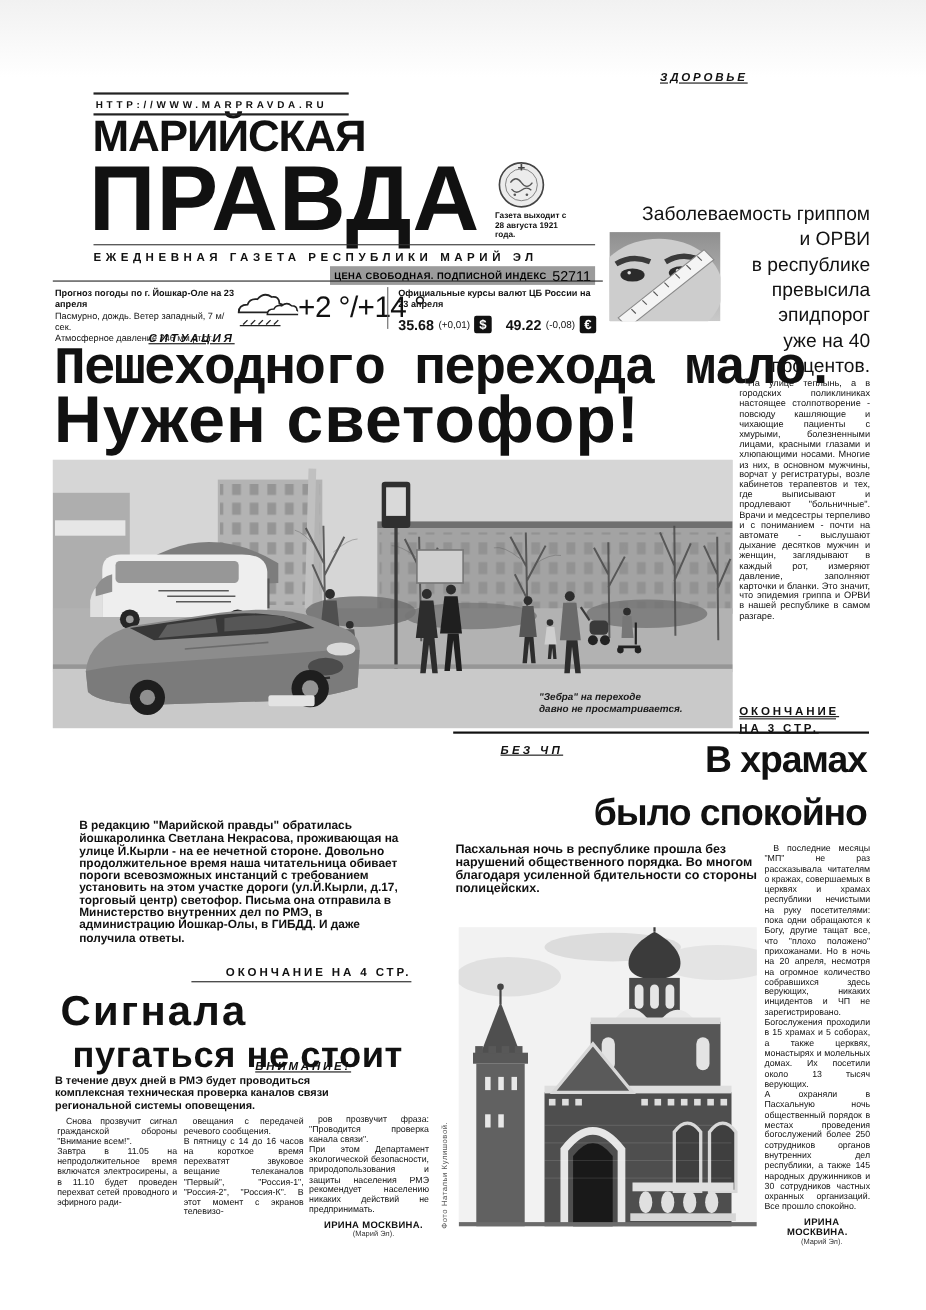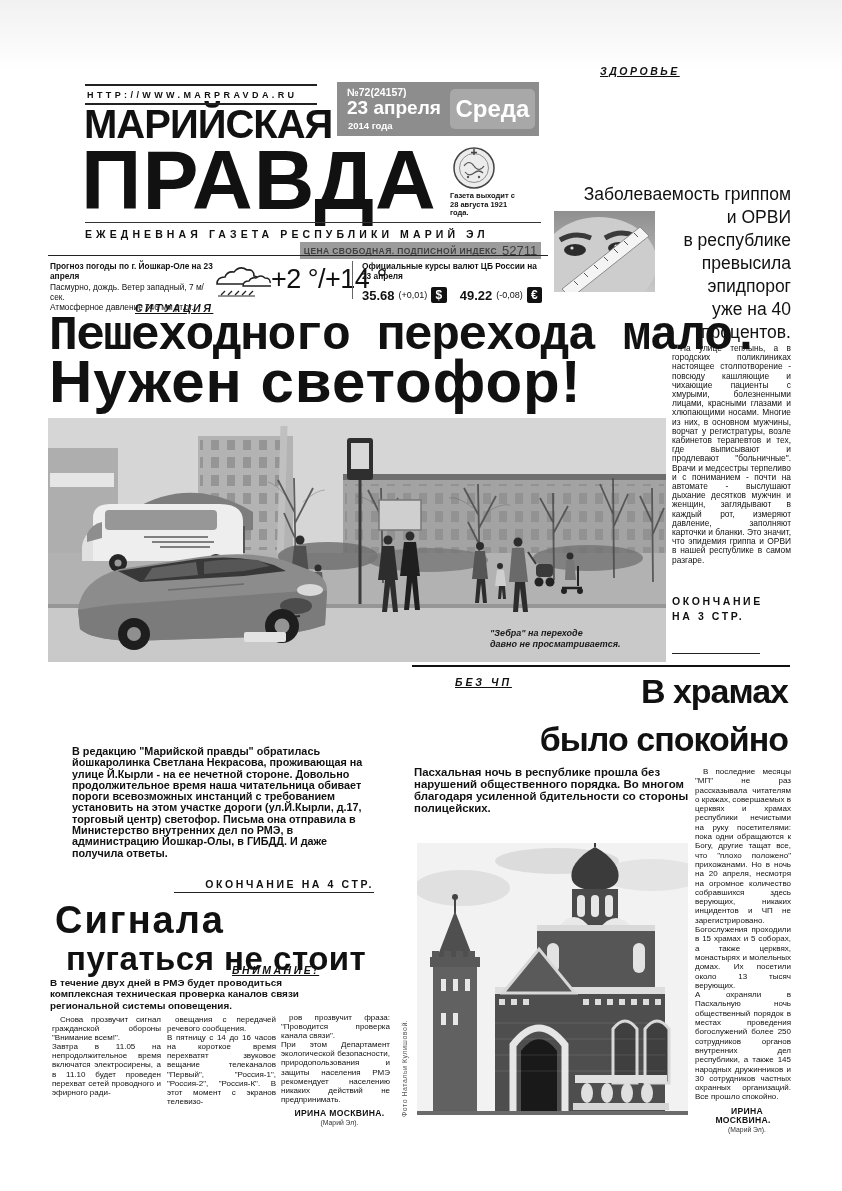--- a/index.html
+++ b/index.html
@@ -10,37 +10,37 @@
   .b{font-weight:bold;}
   .rubric{font-weight:bold;font-style:italic;text-decoration:underline;letter-spacing:2.5px;font-size:10.5px;}
   
   .url-box{left:85px;top:84px;width:230px;border-top:2px solid #222;border-bottom:2px solid #222;
            padding:4px 0 3px 2px;font-size:9px;font-weight:bold;letter-spacing:3.4px;}
   .mast1{left:84px;top:104px;font-size:40px;font-weight:bold;letter-spacing:-1px;line-height:1;}
   .mast2{left:81px;top:138px;font-size:84px;font-weight:bold;letter-spacing:1px;line-height:1;}
   .since{left:450px;top:192px;width:70px;font-size:7.5px;font-weight:bold;line-height:8.6px;}
   .tagline{left:85px;top:222px;width:456px;border-top:1.5px solid #333;padding-top:5px;
            font-size:10.5px;font-weight:bold;letter-spacing:4.1px;}
-  .pricebar{left:300px;top:242px;width:241px;height:17px;background:#9b9b9b;color:#404040;
+  .pricebar{left:300px;top:242px;width:241px;height:17px;background:#9b9b9b;color:#000000;
             display:flex;align-items:center;justify-content:center;gap:5px;}
   .pricebar .t1{font-size:8.5px;font-weight:bold;letter-spacing:.4px;}
   .pricebar .t2{font-size:13px;font-weight:normal;}
   .datebox{left:337px;top:82px;width:202px;height:54px;background:#8d8d8d;color:#fff;}
   .issue{position:absolute;left:10px;top:4px;font-size:10.5px;font-weight:bold;}
   .dbig{position:absolute;left:10px;top:15px;font-size:19px;font-weight:bold;}
   .dyear{position:absolute;left:11px;top:38px;font-size:9.5px;font-weight:bold;}
   .weekday{position:absolute;right:4px;top:7px;width:85px;height:40px;background:#a8a8a8;border-radius:5px;
            color:#fff;font-size:24px;font-weight:bold;display:flex;align-items:center;justify-content:center;}
   
   .h-rubric{left:600px;top:65px;}
   .h-head{left:554px;top:75px;font-size:43px;font-weight:bold;line-height:48px;letter-spacing:-1.5px;}
   .h-lead{left:554px;top:183px;width:237px;font-size:17.5px;line-height:23px;text-align:right;}
   .h-photo{left:554px;top:211px;width:101px;height:81px;}
   .h-body{left:672px;top:344px;width:119px;font-size:8.4px;line-height:9.2px;text-align:justify;text-indent:8px;}
-  .h-cont{left:672px;top:594px;font-size:10.5px;font-weight:bold;letter-spacing:2.6px;line-height:15px;}
+  .h-cont{left:672px;top:640px;font-size:10.5px;font-weight:bold;letter-spacing:2.6px;line-height:15px;text-decoration:underline;}
   .h-cont-rule{left:672px;top:653px;width:88px;border-top:1.5px solid #222;}
   
   .strip-rule{left:48px;top:255px;width:500px;border-top:1.5px solid #222;}
   .weather{left:50px;top:261px;width:163px;font-size:8.3px;line-height:10.3px;}
   .temp{left:271px;top:264px;font-size:27px;font-weight:normal;letter-spacing:-.5px;}
   .vdiv{left:352px;top:261px;height:38px;border-left:1px solid #666;}
   .curr{left:362px;top:261px;width:180px;}
   .curr .ct{font-size:8.3px;font-weight:bold;}
   .currrow{display:flex;align-items:center;gap:4px;margin-top:6px;}
   .cv{font-size:13px;font-weight:bold;}
@@ -101,26 +101,20 @@
   </svg>
   <div class="abs since">Газета выходит с 28 августа 1921 года.</div>
 
   <div class="abs tagline">ЕЖЕДНЕВНАЯ ГАЗЕТА РЕСПУБЛИКИ МАРИЙ ЭЛ</div>
 
   <div class="abs pricebar">
     <span class="t1">ЦЕНА СВОБОДНАЯ. ПОДПИСНОЙ ИНДЕКС</span>
     <span class="t2">52711</span>
   </div>
 
-  <div class="abs datebox">
-    <span class="issue">№72(24157)</span>
-    <span class="dbig">23 апреля</span>
-    <span class="dyear">2014 года</span>
-    <span class="weekday">Среда</span>
-  </div>
 
   <div class="abs rubric h-rubric">ЗДОРОВЬЕ</div>
   <div class="abs h-lead pre">Заболеваемость гриппом
 и ОРВИ
 в республике
 превысила
 эпидпорог
 уже на 40
 процентов.</div>
 

